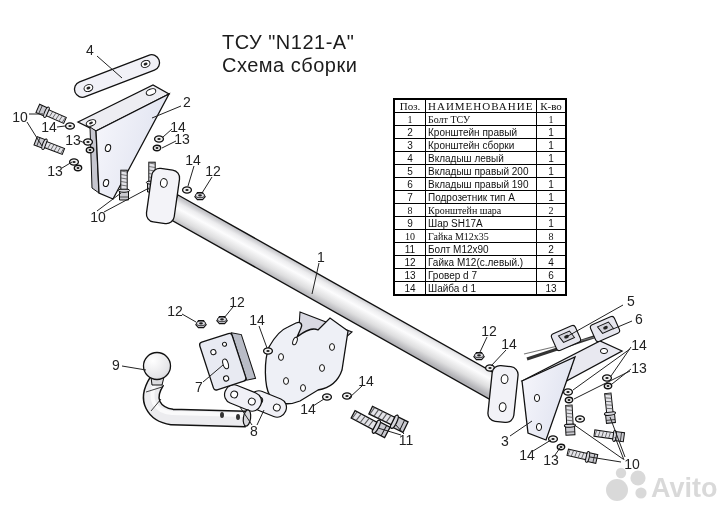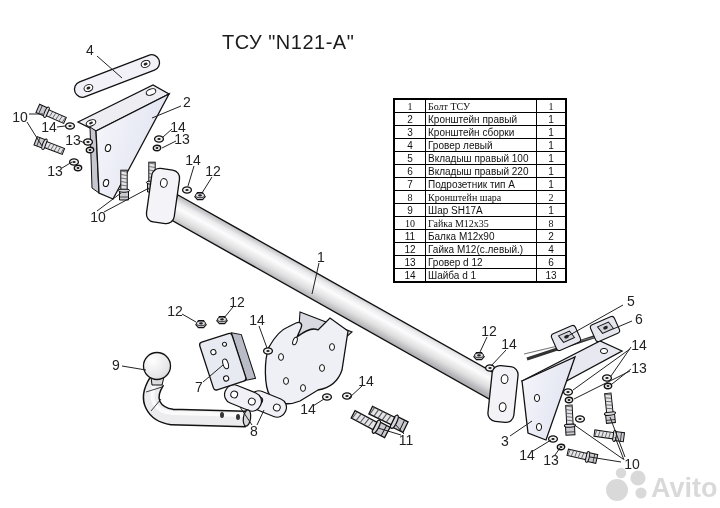--- a/index.html
+++ b/index.html
@@ -20,52 +20,57 @@
   tr.serifrow td{font-family:"Liberation Serif",serif;font-size:11px;}
   tr.sansrow td{font-family:"Liberation Sans",sans-serif;font-size:9.5px;}
   svg text.co{font-family:"Liberation Sans",sans-serif;font-size:14px;fill:#222;}
   #wm-text{font-family:"Liberation Sans",sans-serif;font-weight:bold;font-size:27px;}
 </style>
 </head>
 <body>
 
 <div id="stage">
 
-  <div id="title"><span>ТСУ "N121-A"</span><br></div>
+  <div id="title"><span>ТСУ "N121-A"</span><br><span>Схема сборки</span></div>
 
   <table id="parts-table">
     <tbody>
+        <tr>
+      <th class="c-pos">Поз.</th>
+      <th class="c-name namehead">НАИМЕНОВАНИЕ</th>
+      <th class="c-qty">К-во</th>
+    </tr>
     <tr class="serifrow">
           <td class="c-pos">1</td>
           <td class="c-name">Болт ТСУ</td>
           <td class="c-qty">1</td>
         </tr>
     <tr class="sansrow">
           <td class="c-pos">2</td>
           <td class="c-name">Кронштейн правый</td>
           <td class="c-qty">1</td>
         </tr>
     <tr class="sansrow">
           <td class="c-pos">3</td>
           <td class="c-name">Кронштейн сборки</td>
           <td class="c-qty">1</td>
         </tr>
     <tr class="sansrow">
           <td class="c-pos">4</td>
-          <td class="c-name">Гровер левый</td>
+          <td class="c-name">Вкладыш левый</td>
           <td class="c-qty">1</td>
         </tr>
     <tr class="sansrow">
           <td class="c-pos">5</td>
-          <td class="c-name">Вкладыш правый 100</td>
+          <td class="c-name">Вкладыш правый 200</td>
           <td class="c-qty">1</td>
         </tr>
     <tr class="sansrow">
           <td class="c-pos">6</td>
-          <td class="c-name">Вкладыш правый 220</td>
+          <td class="c-name">Вкладыш правый 190</td>
           <td class="c-qty">1</td>
         </tr>
     <tr class="sansrow">
           <td class="c-pos">7</td>
           <td class="c-name">Подрозетник тип А</td>
           <td class="c-qty">1</td>
         </tr>
     <tr class="serifrow">
           <td class="c-pos">8</td>
           <td class="c-name">Кронштейн шара</td>
@@ -76,31 +81,31 @@
           <td class="c-name">Шар SH17A</td>
           <td class="c-qty">1</td>
         </tr>
     <tr class="serifrow">
           <td class="c-pos">10</td>
           <td class="c-name">Гайка М12х35</td>
           <td class="c-qty">8</td>
         </tr>
     <tr class="sansrow">
           <td class="c-pos">11</td>
-          <td class="c-name">Балка М12х90</td>
+          <td class="c-name">Болт М12х90</td>
           <td class="c-qty">2</td>
         </tr>
     <tr class="sansrow">
           <td class="c-pos">12</td>
           <td class="c-name">Гайка М12(с.левый.)</td>
           <td class="c-qty">4</td>
         </tr>
     <tr class="sansrow">
           <td class="c-pos">13</td>
-          <td class="c-name">Гровер d 12</td>
+          <td class="c-name">Гровер d 7</td>
           <td class="c-qty">6</td>
         </tr>
     <tr class="sansrow">
           <td class="c-pos">14</td>
           <td class="c-name">Шайба d 1</td>
           <td class="c-qty">13</td>
         </tr>
   </tbody>
     </table>
 

